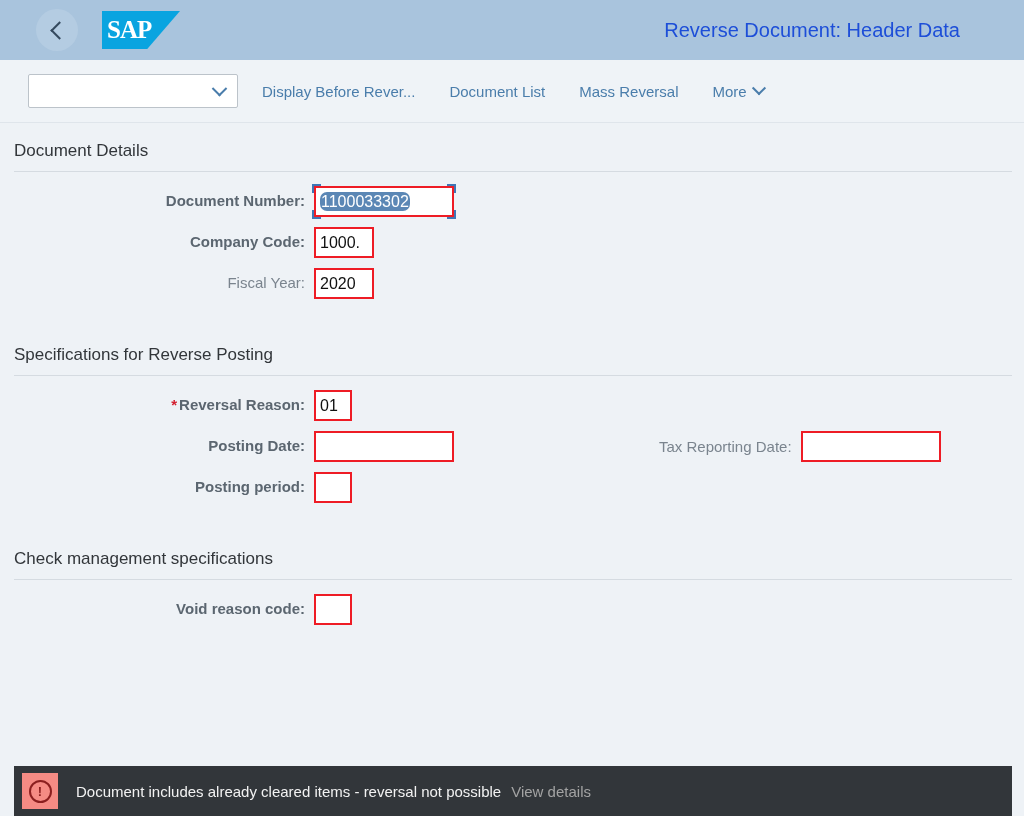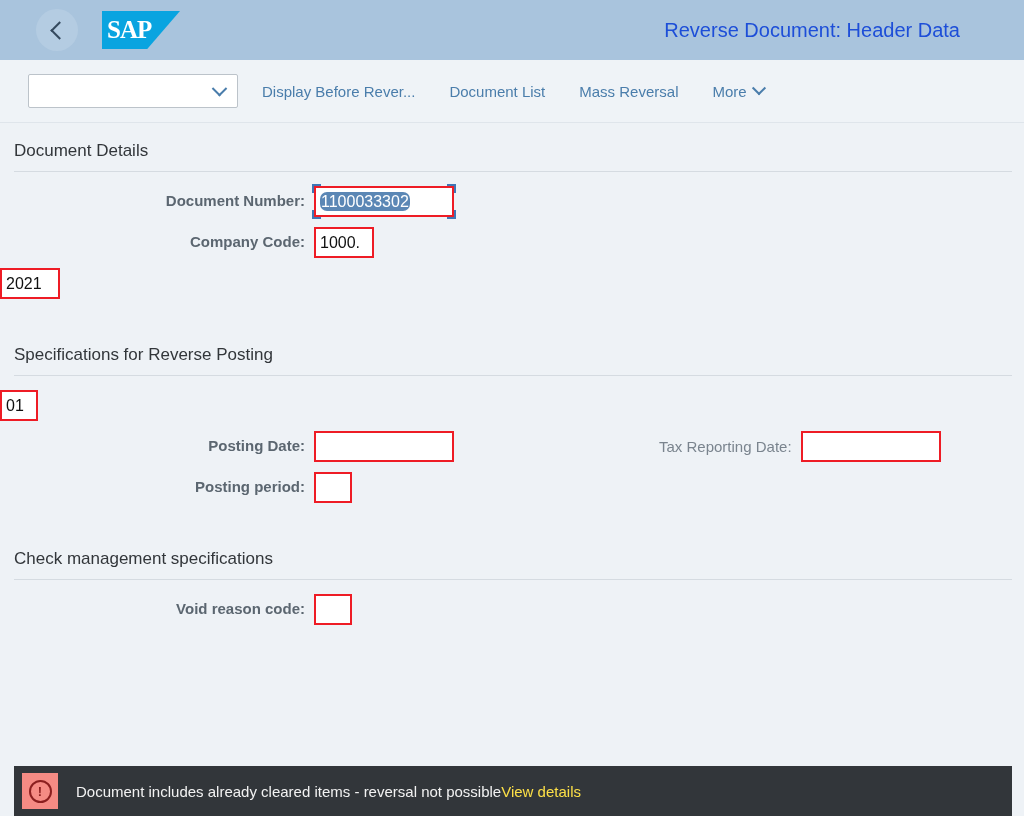--- a/index.html
+++ b/index.html
@@ -262,22 +262,23 @@
     color: #8b1f1f;
     line-height: 1;
   }
   .msg-text {
     color: #f2f2f2;
     font-size: 15px;
     margin-left: 18px;
     white-space: nowrap;
   }
   .msg-link {
-    color: #fde047;
+    color: #a3a3a3;
     font-size: 15px;
+    margin-left: 10px;
     cursor: pointer;
     white-space: nowrap;
   }
 </style>
 </head>
 <body>
 
 <div class="shell-header">
   <div class="back-button">
     <span class="chev-left"></span>
@@ -328,34 +329,36 @@
       </div>
 
       <div class="form-row">
         <div class="label-cell strong">Company Code:</div>
         <div class="field w-small">
           <span>1000.</span>
         </div>
       </div>
 
       <div class="form-row">
+        <div class="label-cell light">Fiscal Year:</div>
         <div class="field w-small">
-          <span>2021</span>
+          <span>2020</span>
         </div>
       </div>
 
     </div>
   </div>
 
   <div style="margin-top:18px;">
     <div class="section-title">Specifications for Reverse Posting</div>
     <div class="section-rule"></div>
     <div class="form-grid">
 
       <div class="form-row">
+        <div class="label-cell strong"><span class="req-star">*</span><span>Reversal Reason:</span></div>
         <div class="field w-tiny">
           <span>01</span>
         </div>
       </div>
 
       <div class="form-row">
         <div class="label-cell strong">Posting Date:</div>
         <div class="field w-date">
           <span></span>
         </div>

